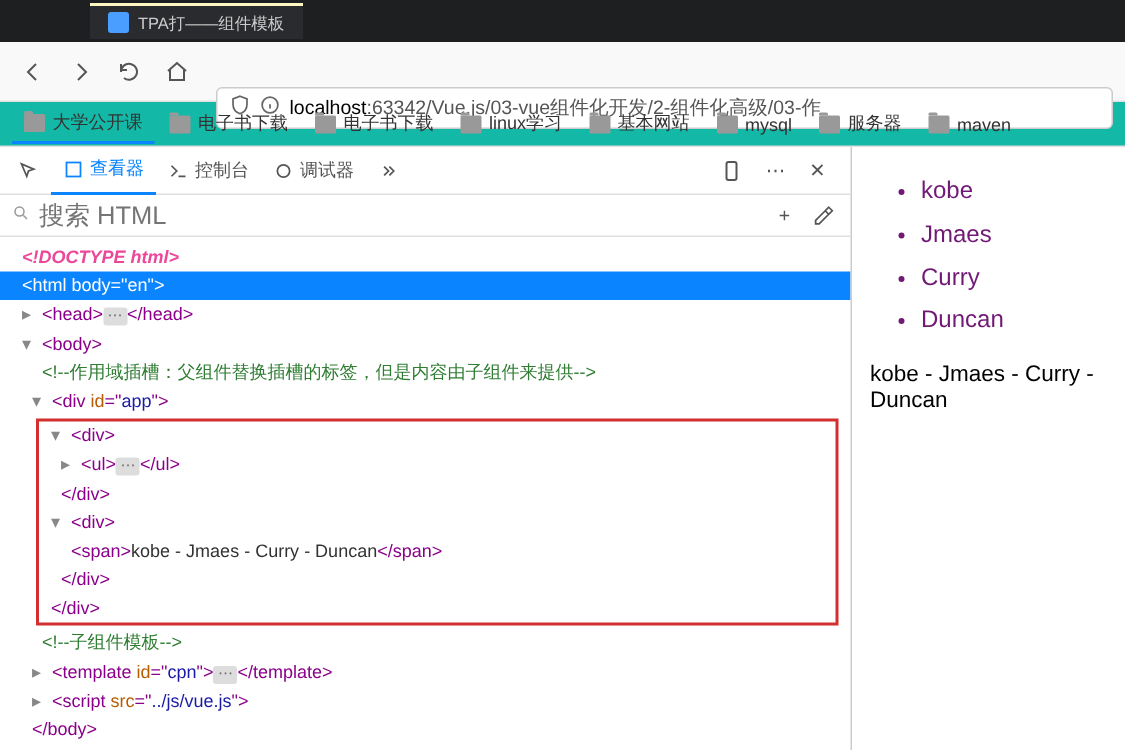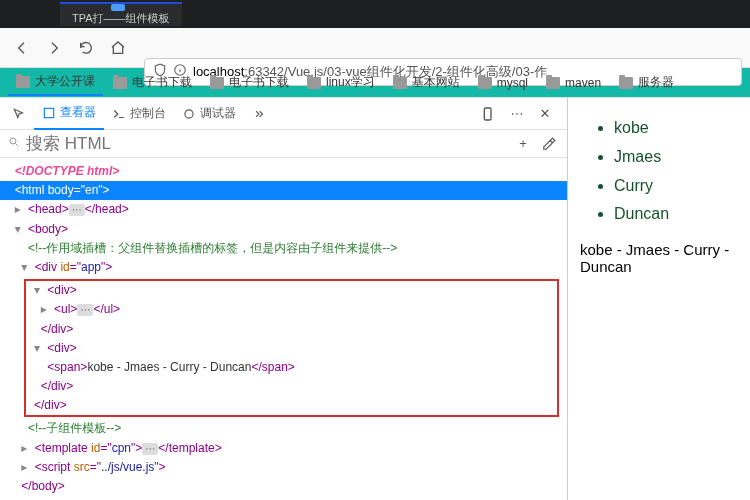--- a/index.html
+++ b/index.html
@@ -1,19 +1,19 @@
 <!DOCTYPE html>
 <html><head>
 <meta charset="utf-8">
 <style>
 * { margin: 0; padding: 0; box-sizing: border-box; font-family: "Segoe UI", Arial, sans-serif; }
 body { width: 750px; height: 500px; background: #f9f9fa; overflow: hidden; font-size: 13px; }
 
 .tab-bar { height: 28px; background: #1e1f21; display: flex; align-items: center; padding-left: 60px; }
-.tab { background: #2a2b2e; color: #ccc; height: 24px; display: flex; align-items: center; padding: 0 12px; font-size: 11px; border-top: 2px solid #1d4ed8; flex-direction: column; }
+.tab { background: #2a2b2e; color: #ccc; height: 24px; display: flex; align-items: center; padding: 0 12px; font-size: 11px; border-top: 2px solid #fef9c3; }
 .tab-favicon { width: 14px; height: 14px; background: #4a9eff; border-radius: 2px; margin-right: 6px; }
 
 .nav-bar { height: 40px; background: #f9f9fa; display: flex; align-items: center; padding: 0 8px; gap: 4px; border-bottom: 1px solid #e0e0e0; }
 .nav-btn { width: 28px; height: 28px; display: flex; align-items: center; justify-content: center; color: #555; cursor: pointer; border-radius: 4px; }
 .nav-btn svg { width: 16px; height: 16px; }
 .url-bar { flex: 1; height: 28px; background: #fff; border: 1px solid #ccc; border-radius: 4px; display: flex; align-items: center; padding: 0 8px; margin-left: 8px; margin-top: 48px; }
 .url-bar .shield { margin-right: 6px; color: #666; }
 .url-text { font-size: 13px; color: #555; }
 .url-text .host { color: #000; font-weight: 500; }
 
@@ -48,21 +48,21 @@
 .comment { color: #2e7d32; font-style: normal; }
 .text-node { color: #333; }
 .dots { display: inline-block; background: #ddd; border-radius: 2px; padding: 0 3px; color: #666; font-size: 10px; line-height: 1.2; }
 .tree-line.selected .tag, .tree-line.selected .attr-n, .tree-line.selected .attr-v { color: #fff; }
 
 .red-box { border: 2px solid #d32f2f; margin: 2px 8px 2px 24px; }
 .red-box .tree-line { padding-left: 8px; }
 
 .page { flex: 1; background: #fff; padding: 16px 10px; font-family: "Times New Roman", serif; }
 .page ul { list-style: disc; padding-left: 36px; margin-bottom: 12px; }
-.page ul li { font-size: 16px; line-height: 1.8; color: #14532d; }
+.page ul li { font-size: 16px; line-height: 1.8; color: #701a75; }
 .page .joined { font-size: 15px; color: #000; padding-left: 2px; }
 </style>
 </head>
 <body>
 
 <div class="tab-bar">
   <div class="tab">
     <span class="tab-favicon"></span>
     <span>TPA打——组件模板</span>
   </div>
@@ -121,25 +121,25 @@
   <div class="bookmark">
       <span class="folder-icon"></span>
       <span>基本网站</span>
     </div>
   <div class="bookmark">
       <span class="folder-icon"></span>
       <span>mysql</span>
     </div>
   <div class="bookmark">
       <span class="folder-icon"></span>
+      <span>服务器</span>
+    </div>
+  <div class="bookmark">
+      <span class="folder-icon"></span>
       <span>maven</span>
-    </div>
-  <div class="bookmark">
-      <span class="folder-icon"></span>
-      <span>服务器</span>
     </div>
 </div>
 
 <div class="content">
   <div class="devtools">
     <div class="dt-tabs">
       <div class="dt-tab">
           <svg viewBox="0 0 24 24">
             <path fill="none" stroke="currentColor" stroke-width="2" d="M4 4l6 14 2-6 6-2z"></path>
           </svg>

